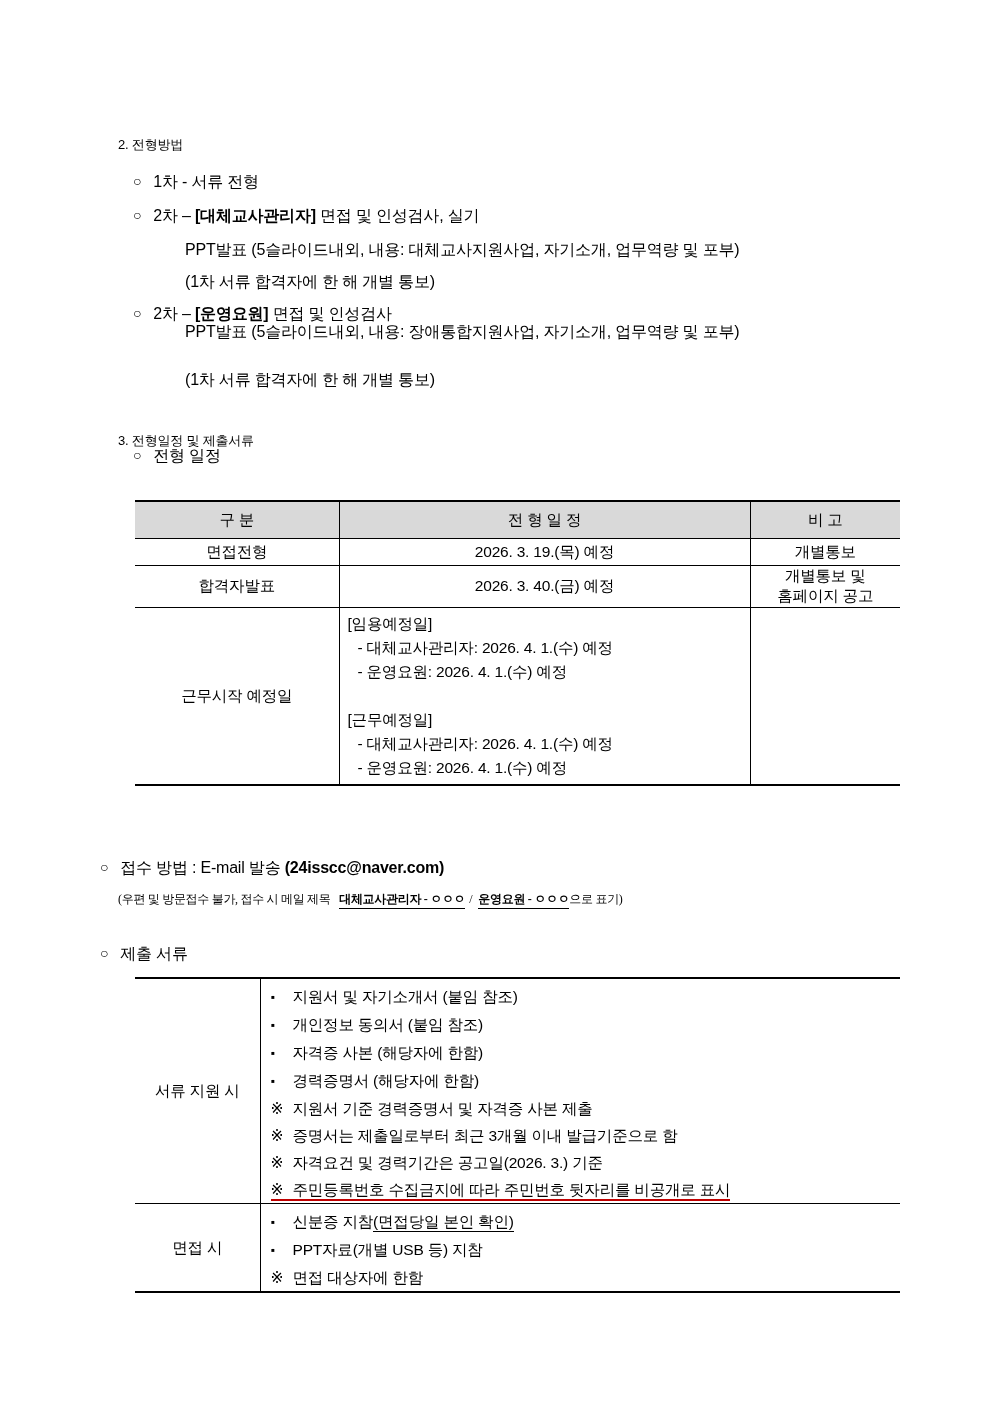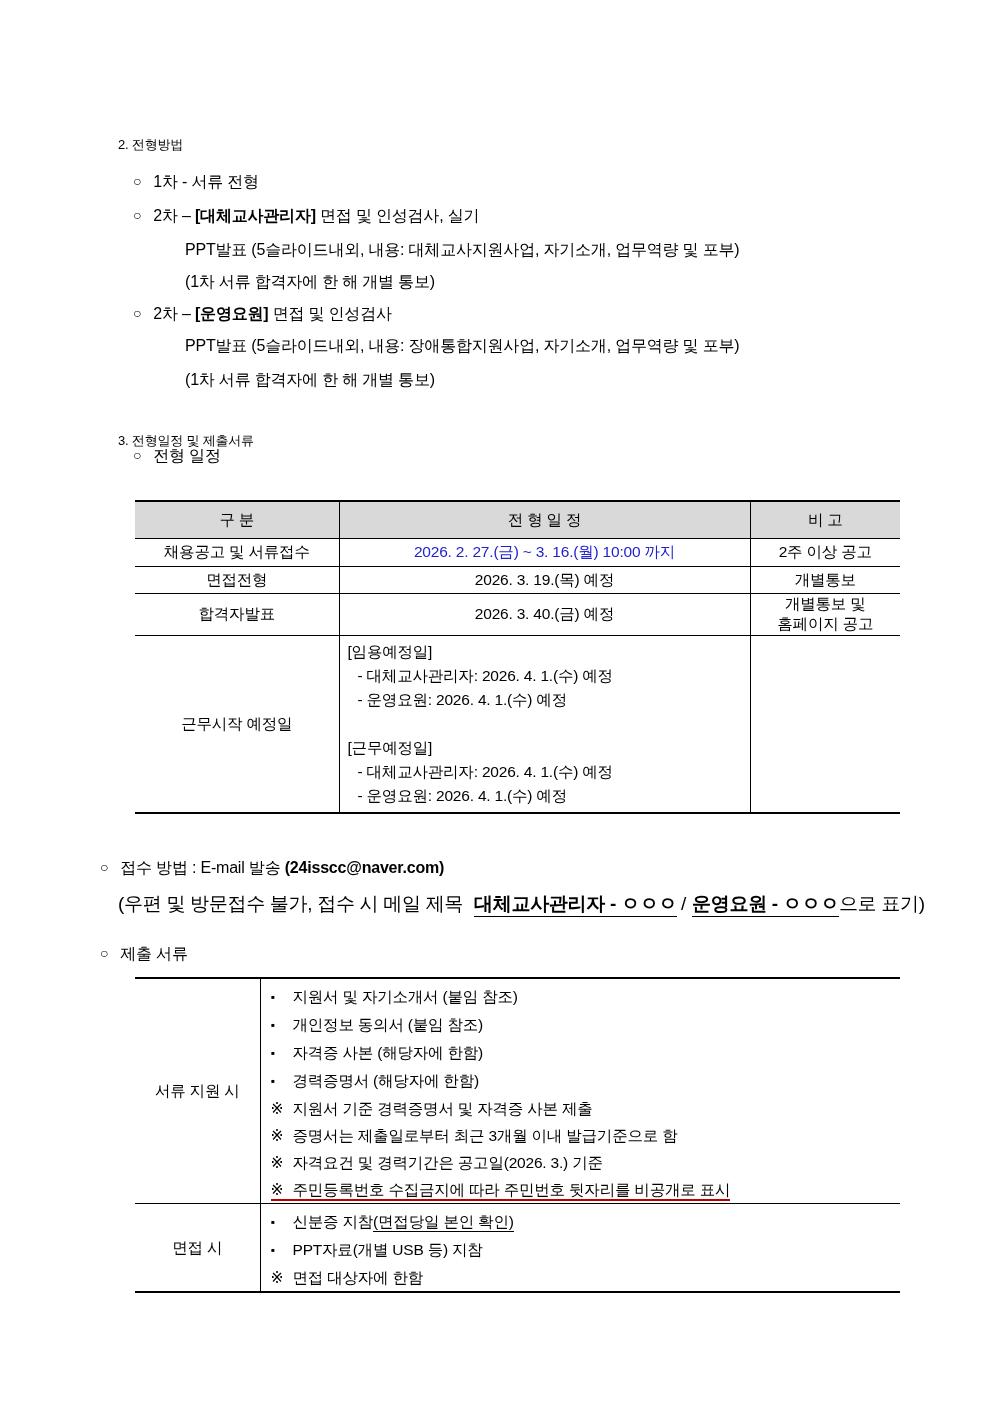--- a/index.html
+++ b/index.html
@@ -8,21 +8,21 @@
     width:992px; height:1403px; position:relative;
     font-family:"Liberation Sans","DejaVu Sans",sans-serif;
     color:#000; font-size:16px;
   }
   .abs { position:absolute; white-space:nowrap; }
   .heading { font-size:13px; letter-spacing:-0.2px; }
   .bullet-line { font-size:16px; letter-spacing:-0.2px; }
   .mk { display:inline-block; margin-right:12px; font-size:14px; vertical-align:1px; }
   .bold { font-weight:bold; }
   .subline { font-size:16px; letter-spacing:-0.2px; }
-  .small-note { font-size:19px; letter-spacing:-0.3px; }
+  .small-note { font-size:12px; letter-spacing:-0.3px;font-family:Liberation Serif, serif; }
   .subject { font-weight:bold; border-bottom:1.5px solid #000; padding-bottom:2px; margin-left:6px; }
   .subject2 { margin-left:2px; }
   .slash { margin:0 4px; }
 
   
   table { border-collapse:collapse; table-layout:fixed; }
   .t1 {
     position:absolute; left:135px; top:500px; width:765px;
     border-top:2.5px solid #000; border-bottom:2.5px solid #000;
     font-size:15.5px; letter-spacing:-0.2px;
@@ -70,44 +70,39 @@
 
   <div class="abs bullet-line" style="left:133px; top:206px">
     <span class="mk">○</span><span>2차 – </span><span class="bold">[대체교사관리자]</span><span> 면접 및 인성검사, 실기</span>
   </div>
   <div class="abs subline" style="left:185px; top:240px">PPT발표 (5슬라이드내외, 내용: 대체교사지원사업, 자기소개, 업무역량 및 포부)</div>
   <div class="abs subline" style="left:185px; top:272px">(1차 서류 합격자에 한 해 개별 통보)</div>
 
   <div class="abs bullet-line" style="left:133px; top:304px">
     <span class="mk">○</span><span>2차 – </span><span class="bold">[운영요원]</span><span> 면접 및 인성검사</span>
   </div>
-  <div class="abs subline" style="left:185px; top:336px">PPT발표 (5슬라이드내외, 내용: 장애통합지원사업, 자기소개, 업무역량 및 포부)</div>
+  <div class="abs subline" style="left:185px; top:322px">PPT발표 (5슬라이드내외, 내용: 장애통합지원사업, 자기소개, 업무역량 및 포부)</div>
   <div class="abs subline" style="left:185px; top:370px">(1차 서류 합격자에 한 해 개별 통보)</div>
 
   <div class="abs heading" style="left:118px; top:432px">3. 전형일정 및 제출서류</div>
   <div class="abs bullet-line" style="left:133px; top:446px">
     <span class="mk">○</span><span>전형 일정</span>
   </div>
 
   <table class="t1">
     <colgroup>
         <col style="width:204px">
         <col style="width:411px">
         <col style="width:150px">
       </colgroup>
     <tbody>
         <tr style="height:37px">
       <th>구 분</th>
       <th>전 형 일 정</th>
       <th>비 고</th>
-    </tr>
-    <tr style="height:28px">
-      <td>채용공고 및 서류접수</td>
-      <td class="blue">2026. 2. 27.(금) ~ 3. 16.(월) 10:00 까지</td>
-      <td>2주 이상 공고</td>
     </tr>
     <tr style="height:27px">
       <td>면접전형</td>
       <td>2026. 3. 19.(목) 예정</td>
       <td>개별통보</td>
     </tr>
     <tr style="height:42px">
       <td>합격자발표</td>
       <td>2026. 3. 40.(금) 예정</td>
       <td class="note-2line">

